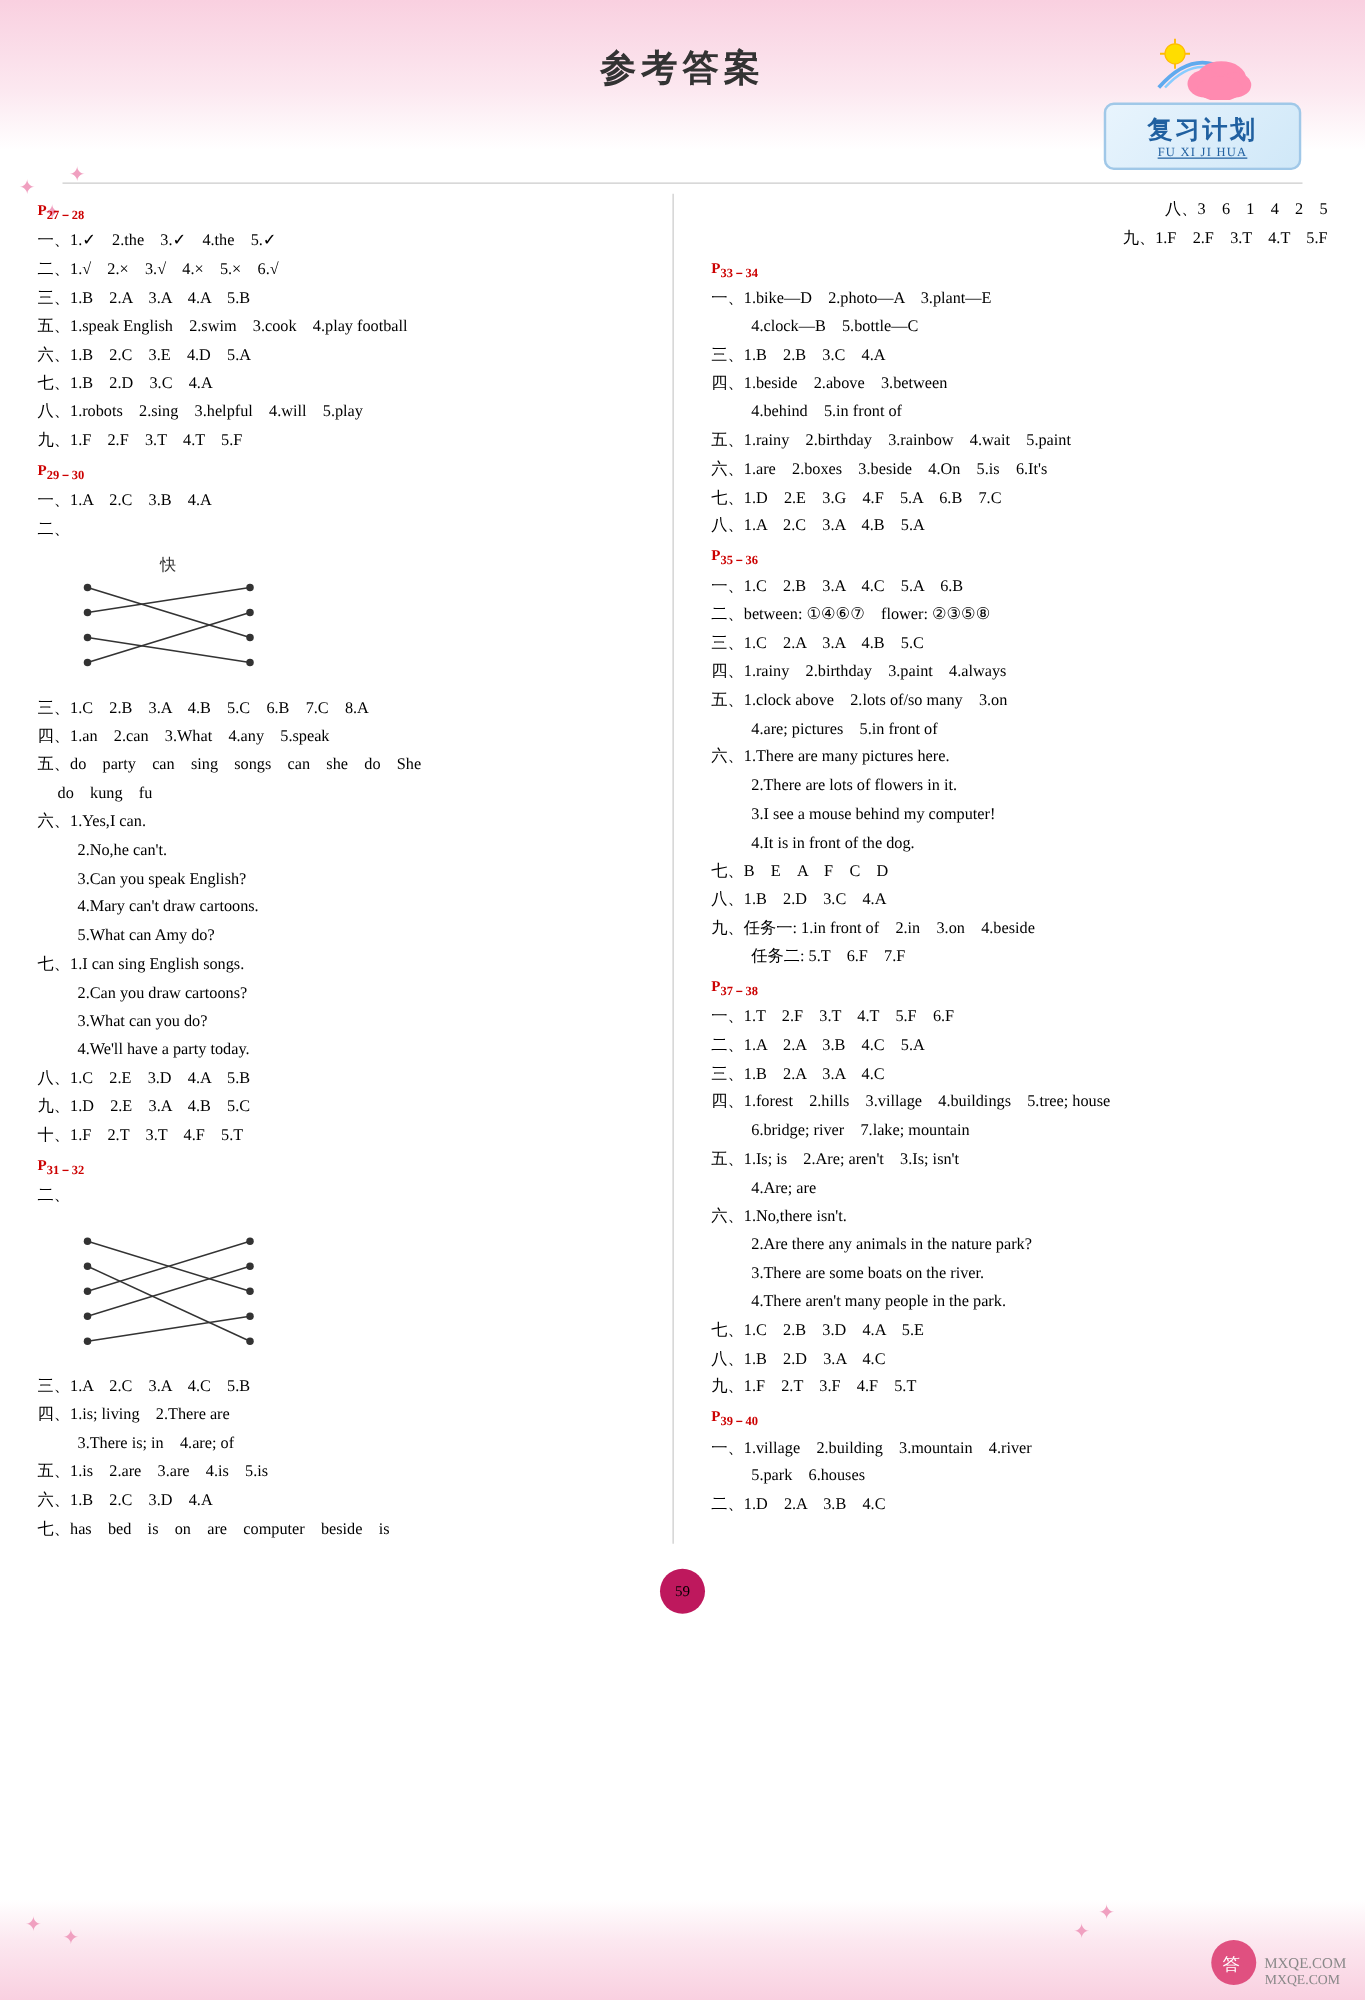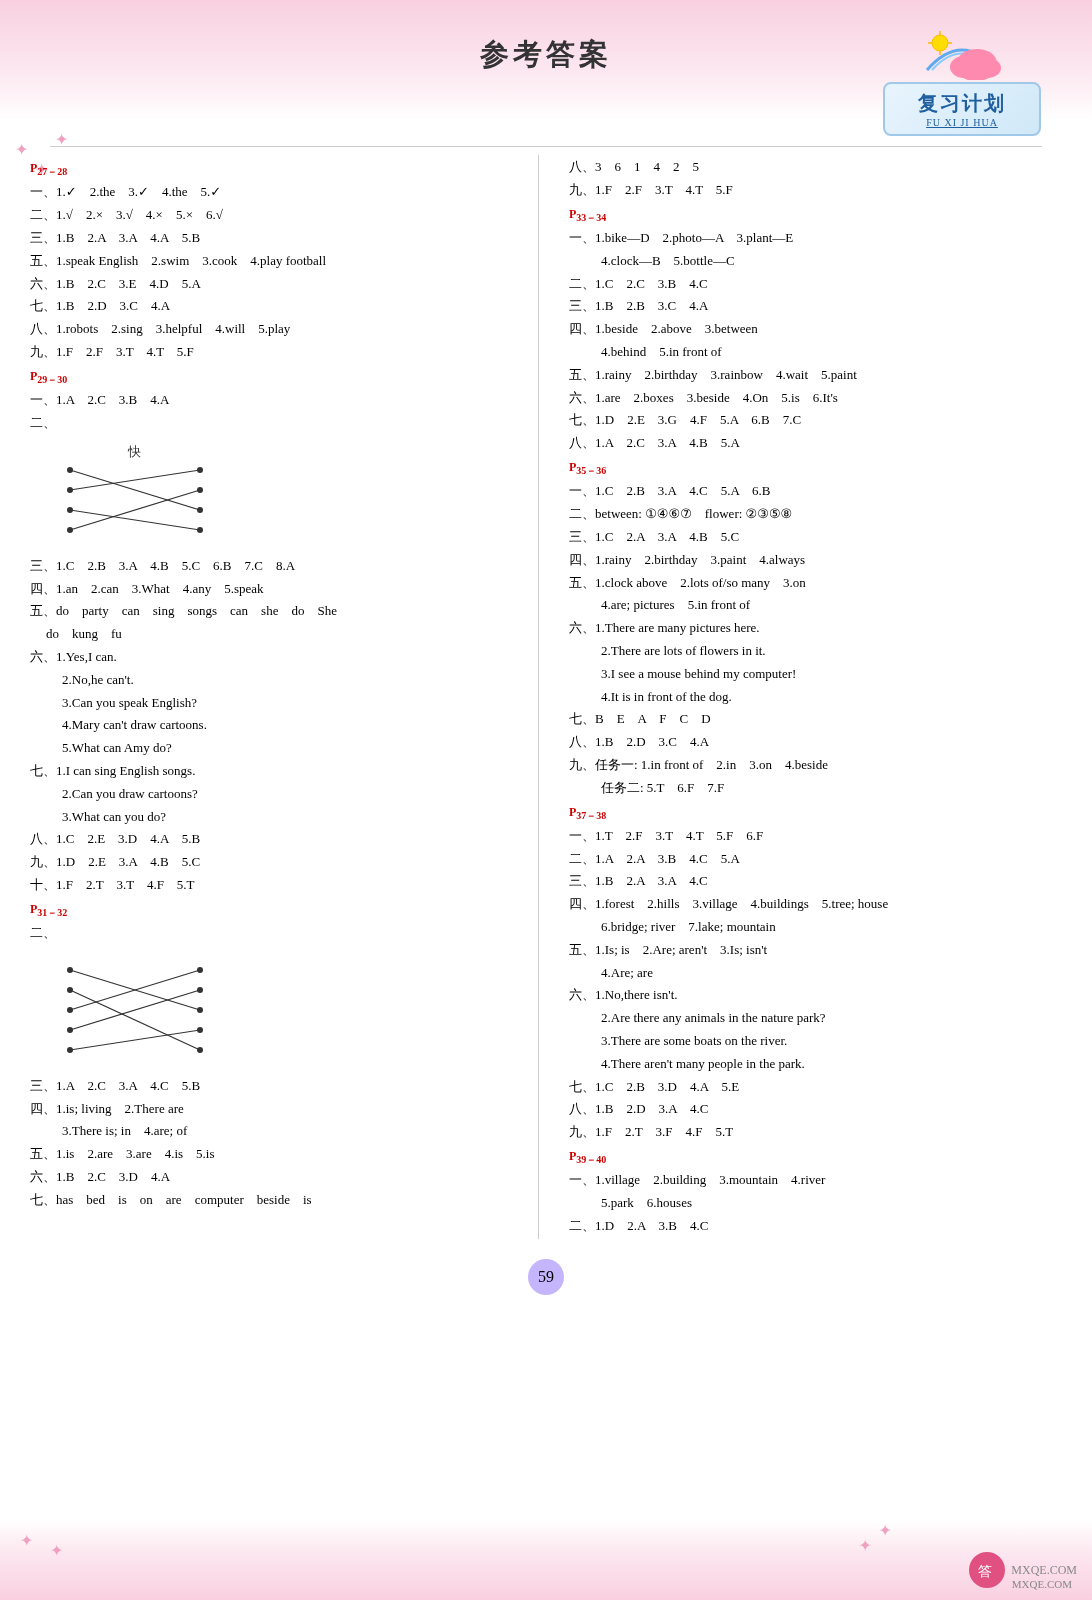--- a/index.html
+++ b/index.html
@@ -135,24 +135,24 @@
     .page-num {
       text-align: center;
       margin-top: 20px;
       font-size: 14px;
     }
     .page-circle {
       display: inline-block;
       width: 36px;
       height: 36px;
       border-radius: 50%;
-      background: #c4b5fd;
+      background: #be185d;
       line-height: 36px;
       text-align: center;
-      font-size: 16px;
+      font-size: 12px;
     }
 
     
     .bottom-watermark {
       position: absolute;
       bottom: 10px;
       right: 20px;
       font-size: 11px;
       color: #888;
     }
@@ -255,20 +255,21 @@
       <div class="answer-line">五、do　party　can　sing　songs　can　she　do　She</div>
       <div class="answer-line indent">do　kung　fu</div>
       <div class="answer-line">六、1.Yes,I can.</div>
       <div class="answer-line indent2">2.No,he can't.</div>
       <div class="answer-line indent2">3.Can you speak English?</div>
       <div class="answer-line indent2">4.Mary can't draw cartoons.</div>
       <div class="answer-line indent2">5.What can Amy do?</div>
       <div class="answer-line">七、1.I can sing English songs.</div>
       <div class="answer-line indent2">2.Can you draw cartoons?</div>
       <div class="answer-line indent2">3.What can you do?</div>
+      <div class="answer-line indent2">4.We'll have a party today.</div>
       <div class="answer-line">八、1.C　2.E　3.D　4.A　5.B</div>
       <div class="answer-line">九、1.D　2.E　3.A　4.B　5.C</div>
       <div class="answer-line">十、1.F　2.T　3.T　4.F　5.T</div>
 
       <div class="section-ref">P<sub>31－32</sub></div>
       <div class="answer-line">二、</div>
 
       <div class="connect-diagram">
         <svg class="lines-svg" width="200" height="120" viewBox="0 0 200 120">
 
@@ -296,29 +297,28 @@
       <div class="answer-line">四、1.is; living　2.There are</div>
       <div class="answer-line indent2">3.There is; in　4.are; of</div>
       <div class="answer-line">五、1.is　2.are　3.are　4.is　5.is</div>
       <div class="answer-line">六、1.B　2.C　3.D　4.A</div>
       <div class="answer-line">七、has　bed　is　on　are　computer　beside　is</div>
 
     </div>
 
     <div class="col-right">
 
-      <div style="margin-top:0;">
+      <div style="margin-top:0;text-align:right;">
         <div class="answer-line">八、3　6　1　4　2　5</div>
         <div class="answer-line">九、1.F　2.F　3.T　4.T　5.F</div>
       </div>
 
       <div class="section-ref">P<sub>33－34</sub></div>
       <div class="answer-line">一、1.bike—D　2.photo—A　3.plant—E</div>
       <div class="answer-line indent2">4.clock—B　5.bottle—C</div>
-      <div class="answer-line">二、1.C　2.C　3.B　4.C</div>
       <div class="answer-line">三、1.B　2.B　3.C　4.A</div>
       <div class="answer-line">四、1.beside　2.above　3.between</div>
       <div class="answer-line indent2">4.behind　5.in front of</div>
       <div class="answer-line">五、1.rainy　2.birthday　3.rainbow　4.wait　5.paint</div>
       <div class="answer-line">六、1.are　2.boxes　3.beside　4.On　5.is　6.It's</div>
       <div class="answer-line">七、1.D　2.E　3.G　4.F　5.A　6.B　7.C</div>
       <div class="answer-line">八、1.A　2.C　3.A　4.B　5.A</div>
 
       <div class="section-ref">P<sub>35－36</sub></div>
       <div class="answer-line">一、1.C　2.B　3.A　4.C　5.A　6.B</div>

